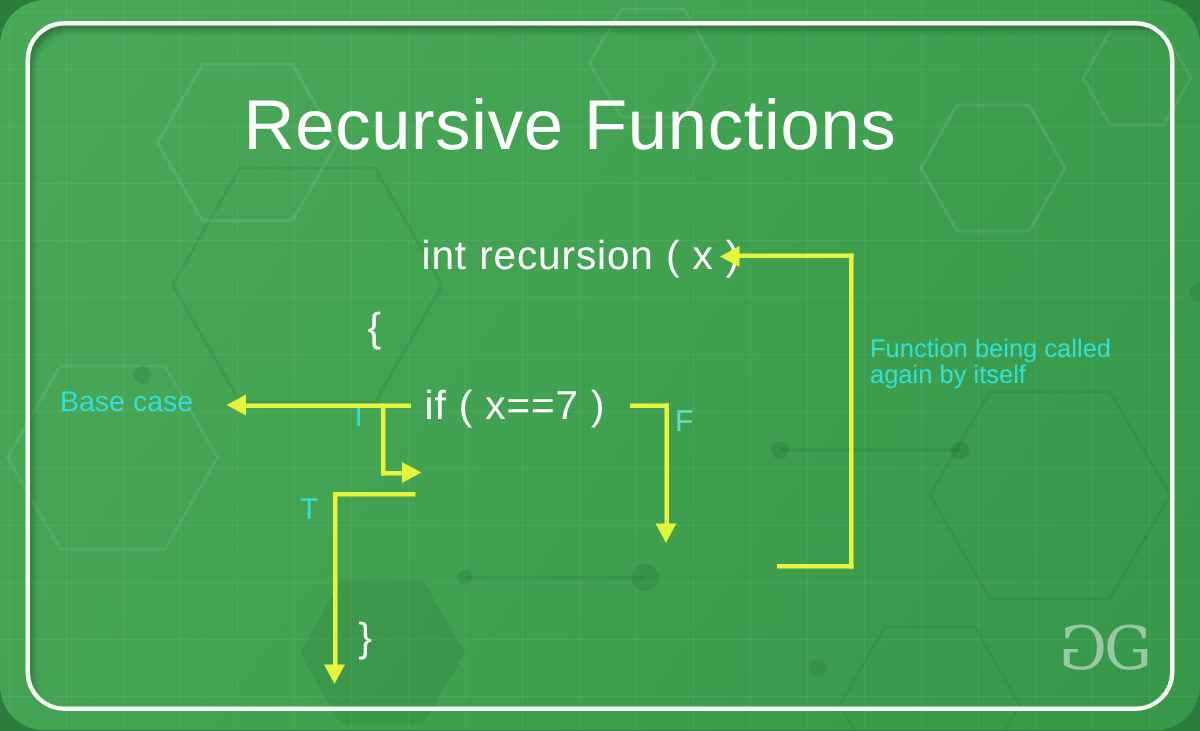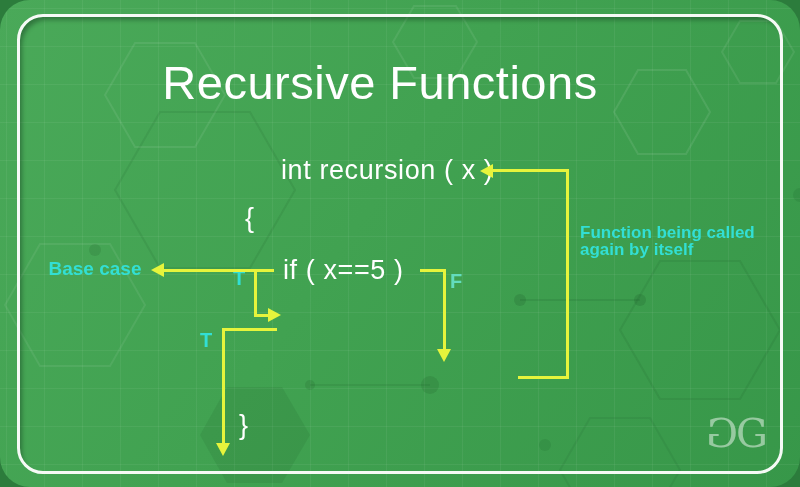--- a/index.html
+++ b/index.html
@@ -35,23 +35,23 @@
     position:absolute; color:var(--text-white,#fff); font-size:27px; font-weight:400;
     letter-spacing:0.6px; line-height:1.15; white-space:pre;
   }
   .c0{left:245px; top:155px;margin-left:36px;}
   .c1{left:245px; top:203px;}
   .c2{left:283px; top:255px;}
   .c3{left:283px; top:306px;}
   .c4{left:283px; top:359px;}
   .c5{left:239px; top:410px;}
   .cyan{
-    position:absolute; color:var(--label-cyan,#32dfd4); font-weight:700;
+    position:absolute; color:var(--label-cyan,#32dfd4); font-weight:400;
   }
-  .base-case{left:40px; top:258px; width:110px; text-align:center; font-size:19px;}
+  .base-case{left:40px; top:258px; width:110px; text-align:left; font-size:19px;}
   .note{left:580px; top:224px; width:200px; font-size:17px; line-height:17px;}
   .t1{left:233px; top:267px; font-size:20px;}
   .t2{left:200px; top:329px; font-size:20px;}
   .f1{left:450px; top:270px; font-size:20px; color:var(--false-label-teal,#63dcbd);}
   .seg{position:absolute; background:var(--arrow-yellow,#e6f43c);}
   .ah{position:absolute; width:0; height:0;}
   .ah-left{border-top:7px solid transparent; border-bottom:7px solid transparent; border-right:13px solid var(--arrow-yellow,#e6f43c);}
   .ah-right{border-top:7px solid transparent; border-bottom:7px solid transparent; border-left:13px solid var(--arrow-yellow,#e6f43c);}
   .ah-down{border-left:7px solid transparent; border-right:7px solid transparent; border-top:13px solid var(--arrow-yellow,#e6f43c);}
   .logo{
@@ -90,21 +90,21 @@
       <circle cx="800" cy="195" r="7" fill="rgba(20,70,30,0.12)"></circle>
       <circle cx="545" cy="445" r="6" fill="rgba(20,70,30,0.12)"></circle>
     </svg>
 
     <div class="frame"></div>
 
     <h1 class="title">Recursive Functions</h1>
 
     <div class="code c0">int recursion ( x )</div>
     <div class="code c1">{</div>
-    <div class="code c2">if ( x==5 )</div>
+    <div class="code c2">if ( x==7 )</div>
     <div class="code c5">}</div>
 
     <div class="cyan base-case">Base case</div>
     <div class="cyan note">
       <div>Function being called</div>
       <div>again by itself</div>
     </div>
     <div class="cyan t1">T</div>
     <div class="cyan t2">T</div>
     <div class="cyan f1">F</div>

